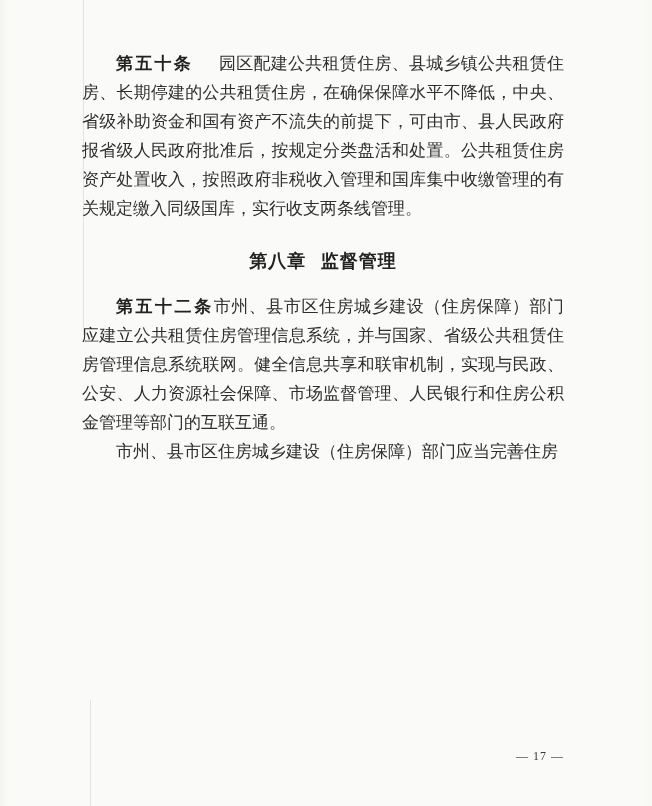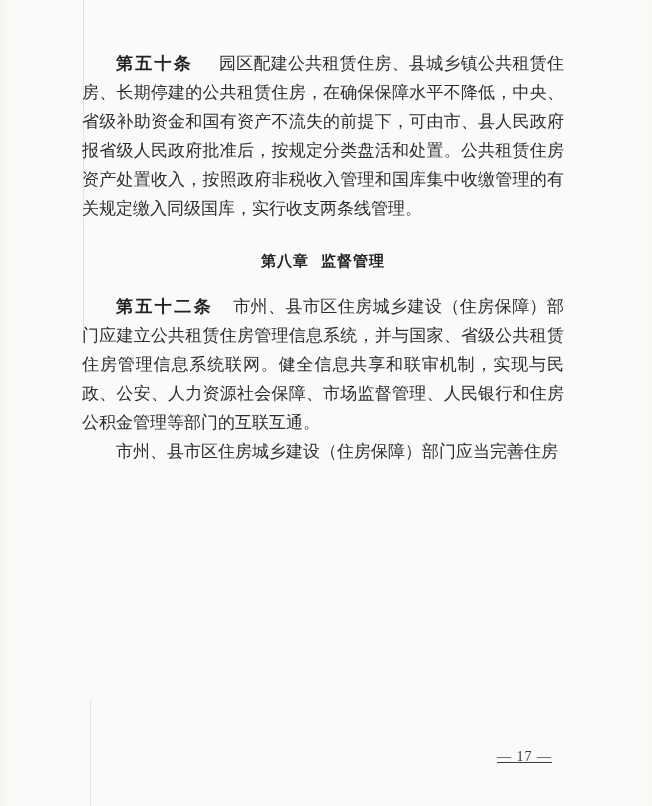--- a/index.html
+++ b/index.html
@@ -45,42 +45,41 @@
   .para {
     margin: 0;
     text-indent: 2em;
   }
   .lead {
     font-weight: bold;
     letter-spacing: 2px;
     color: #222;
   }
   .gap-wide { margin-right: 26px; }
-  .gap-narrow { margin-right: 20px; }
+  .gap-narrow { margin-right: 0; }
 
   .chapter {
     margin: 24px 0 16px 0;
-    font-size: 15px;
+    font-size: 18px;
     font-weight: bold;
     text-align: center;
     text-indent: 0;
     line-height: 29px;
     color: #222;
     letter-spacing: 1px;
   }
   .chapter-title { margin-left: 0.8em; }
 
   .page-number {
     position: absolute;
     top: 749px;
-    right: 100px;
-    font-size: 14px;
+    right: 88px;
+    font-size: 12px;
     letter-spacing: 1px;
     color: #3a3a3a;
-    text-decoration: underline;
   }
 </style>
 </head>
 <body style="background: rgb(250, 250, 248);">
 
 <div class="scan-page" style="color: rgb(46, 46, 46);">
 
   <div class="crease crease-top"></div>
   <div class="crease crease-bottom"></div>
 

